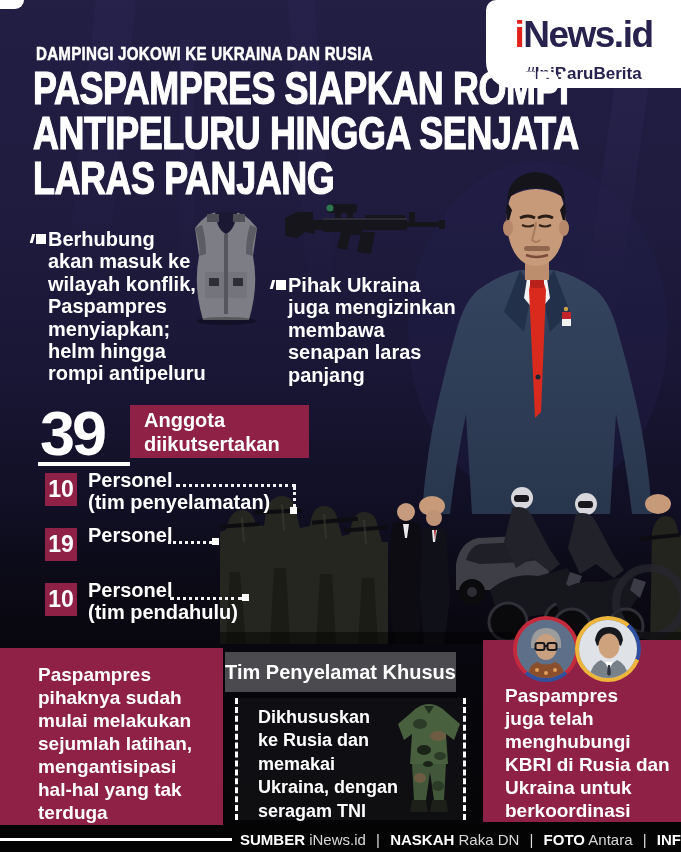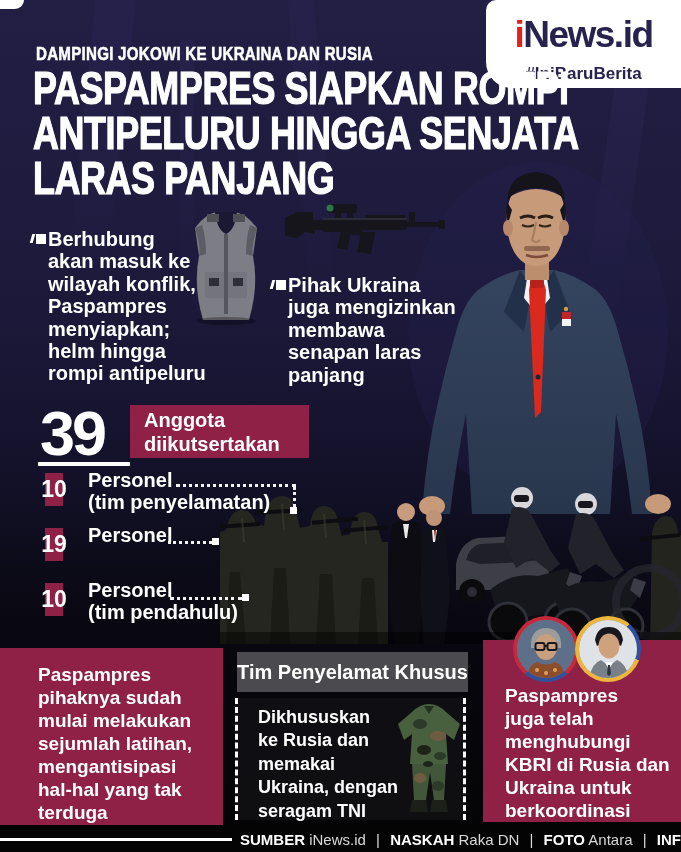--- a/index.html
+++ b/index.html
@@ -14,21 +14,21 @@
   .kick{font-size:18px;font-weight:bold;transform:scaleX(.84);transform-origin:0 0;-webkit-text-stroke:.5px #fff;letter-spacing:.3px;}
   .title{font-size:46px;line-height:45px;font-weight:bold;transform:scaleX(.78);transform-origin:0 0;-webkit-text-stroke:1.2px #fff;letter-spacing:-.5px;}
   .b20{font-size:20px;line-height:22.4px;font-weight:bold;}
   .b19{font-size:19px;line-height:23px;font-weight:bold;}
   .b18{font-size:18px;line-height:23.4px;font-weight:bold;}
   .qb{display:inline-flex;align-items:flex-start;}
   .qb .tick{display:inline-block;width:3px;height:9px;background:#fff;transform:skewX(-16deg);margin-right:2px;}
   .qb .sq{display:inline-block;width:10px;height:10px;background:#fff;}
   .maroon{background:#8e2145;}
   .bigNum{font-size:63px;font-weight:bold;line-height:62px;letter-spacing:-3px;}
-  .numSq{width:18px;height:33px;background:#8e2145;display:flex;align-items:center;justify-content:center;font-size:23px;font-weight:bold;}
+  .numSq{width:32px;height:33px;background:#8e2145;display:flex;align-items:center;justify-content:center;font-size:23px;font-weight:bold;}
   .hdots{height:0;border-top:3px dotted rgba(255,255,255,.95);}
   .vdots{width:0;border-left:3px dotted rgba(255,255,255,.95);}
   .dotEnd{width:7px;height:7px;background:#fff;}
   .gbar{background:#4a4a4f;}
   .midBody{background:rgba(17,17,20,.88);border-left:3px dashed #fff;border-right:3px dashed #fff;}
   .logoCard{background:#fff;border-radius:10px 0 0 26px;}
   .logoTxt{font-size:37px;font-weight:bold;letter-spacing:-1.5px;}
   .logoI{color:#e3211b;}
   .logoRest{color:#27224e;}
   .tagline{font-size:17px;font-weight:bold;color:#27224e;letter-spacing:0;}
@@ -245,21 +245,21 @@
       <div class="nowrap">Paspampres</div>
       <div class="nowrap">pihaknya sudah</div>
       <div class="nowrap">mulai melakukan</div>
       <div class="nowrap">sejumlah latihan,</div>
       <div class="nowrap">mengantisipasi</div>
       <div class="nowrap">hal-hal yang tak</div>
       <div class="nowrap">terduga</div>
     </div>
   </div>
 
-  <div class="abs gbar" style="left:237px;top:652px;width:231px;height:40px;display:flex;align-items:center;justify-content:center;">
+  <div class="abs gbar" style="left:225px;top:652px;width:231px;height:40px;display:flex;align-items:center;justify-content:center;">
     <span class="b20 nowrap">Tim Penyelamat Khusus</span>
   </div>
   <div class="abs midBody" style="left:235px;top:698px;width:231px;height:122px;box-sizing:border-box;">
     <div class="b18" style="margin:8px 0 0 20px;">
       <div class="nowrap">Dikhususkan</div>
       <div class="nowrap">ke Rusia dan</div>
       <div class="nowrap">memakai</div>
       <div class="nowrap">Ukraina, dengan</div>
       <div class="nowrap">seragam TNI</div>
     </div>

